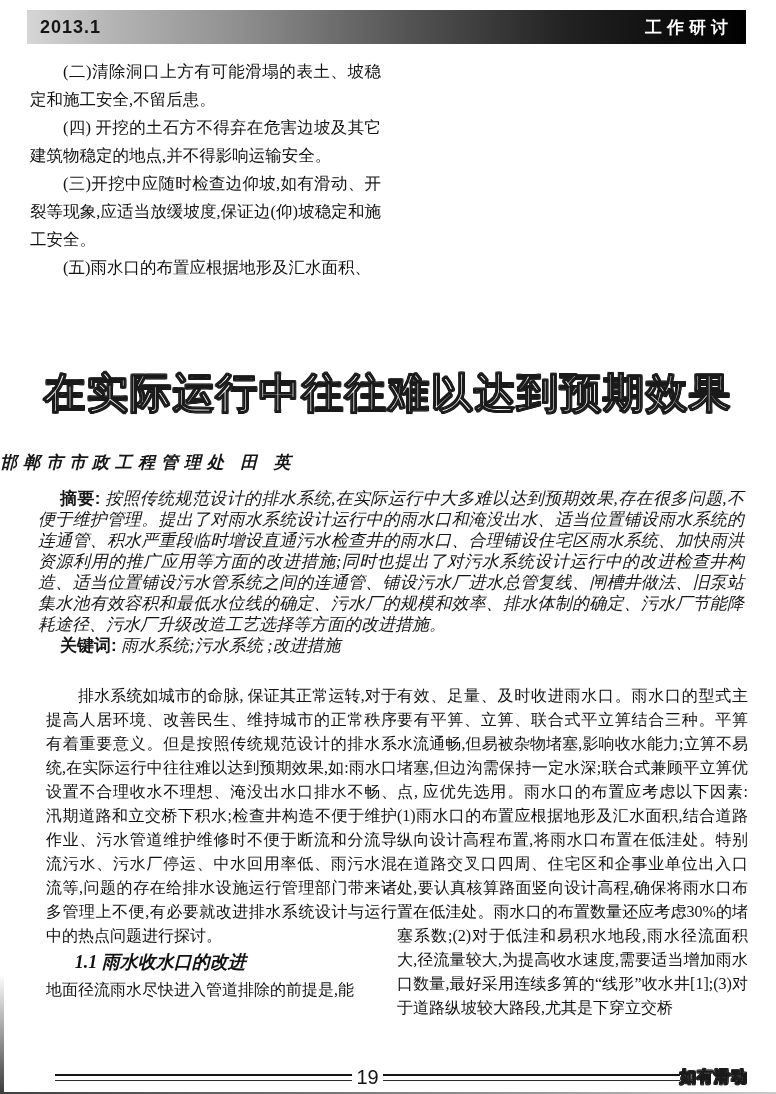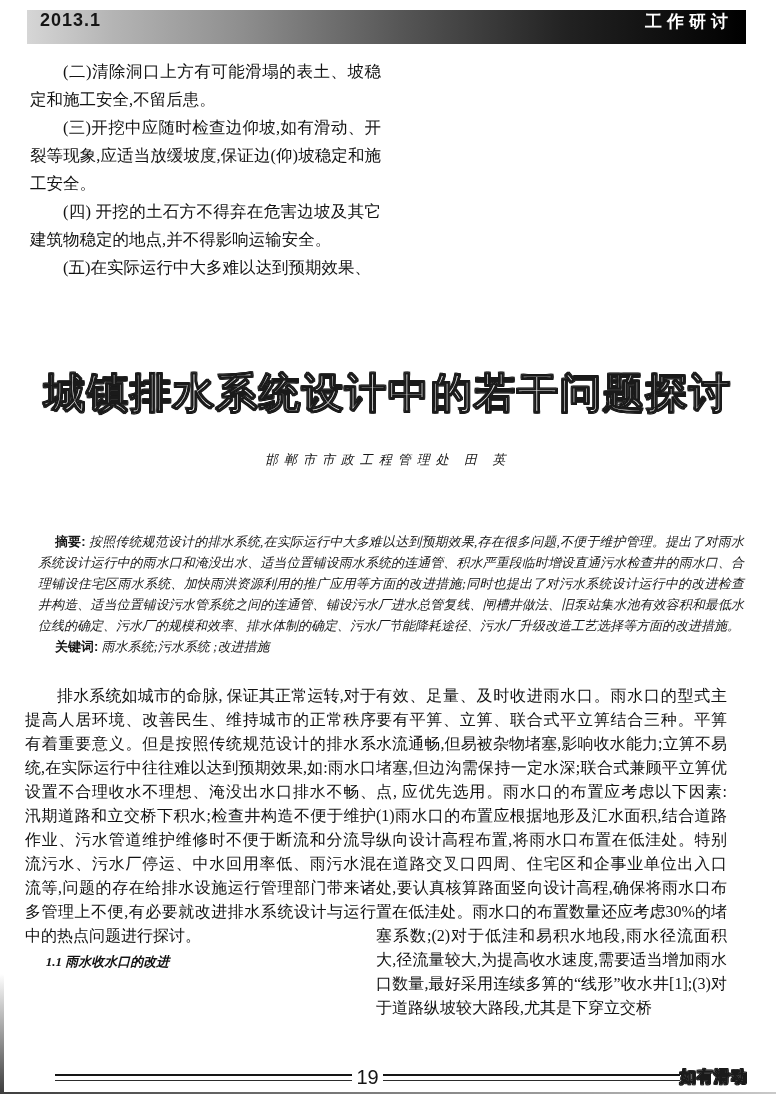--- a/index.html
+++ b/index.html
@@ -10,21 +10,21 @@
     overflow:hidden;
     font-family:"Liberation Serif","DejaVu Serif",serif;
     color:#121212;
   }
   .page{position:absolute;inset:0;}
 
   
   .header-bar{
     position:absolute;left:27px;top:10px;width:719px;height:34px;
     background:linear-gradient(90deg,#d6d6d6 0%,#b4b4b4 12%,#8e8e8e 30%,#565656 52%,#222 75%,#000 100%);
-    display:flex;align-items:flex-start;justify-content:space-between;
+    display:flex;align-items:center;justify-content:space-between;
     padding:0 13px;box-sizing:border-box;
   }
   .issue{
     font-family:"Liberation Sans","DejaVu Sans",sans-serif;
     font-weight:bold;font-size:18px;color:#151515;letter-spacing:1px;
   }
   .section-label{
     font-family:"Liberation Sans","DejaVu Sans",sans-serif;
     font-size:17px;color:#ffffff;letter-spacing:5px;font-weight:600;margin-left:23px;
   }
@@ -56,51 +56,51 @@
     font-size:41px;font-weight:bold;letter-spacing:2px;
     color:#ffffff;
     -webkit-text-stroke:1px #1a1a1a;
     text-shadow:
       -1px -1px 0 #1a1a1a, 0 -1px 0 #1a1a1a, 1px -1px 0 #1a1a1a,
       -1px  0   0 #1a1a1a,               1px  0   0 #1a1a1a,
       -1px  1px 0 #1a1a1a, 0  1px 0 #1a1a1a, 1px  1px 0 #1a1a1a;
   }
   .byline{
     position:absolute;top:451px;left:0;width:776px;
-    text-align:center;font-size:13px;letter-spacing:6px;
-    font-style:italic;color:#161616;
+    font-size:17px;letter-spacing:6px;
+    font-style:italic;color:#161616;font-weight:bold;
   }
 
   
   .abstract{
-    position:absolute;left:38px;top:531px;width:706px;
-    font-size:13px;line-height:21px;text-align:justify;color:#171717;
+    position:absolute;left:38px;top:488px;width:706px;
+    font-size:17px;line-height:21px;text-align:justify;color:#171717;
   }
   .abstract p{text-indent:1.3em;font-style:italic;}
   .abstract p.keywords{text-indent:1.3em;}
   .meta-label{
     font-style:normal;font-weight:bold;
     font-family:"Liberation Sans","DejaVu Sans",sans-serif;
   }
 
   
   .body-columns{
-    position:absolute;left:25px;top:684px;width:718px;
+    position:absolute;left:46px;top:684px;width:718px;
     display:flex;gap:0;
   }
   .body-columns .col{
     width:351px;font-size:16px;line-height:24px;text-align:justify;
   }
   .sec-heading{
     font-family:"Liberation Sans","DejaVu Sans",sans-serif;
     font-size:16.5px;font-weight:bold;margin:7px 0 5px;
     text-indent:1.6em;line-height:24px;
   }
   .subsec-heading{
-    font-size:13px;font-weight:bold;font-style:italic;
+    font-size:18px;font-weight:bold;font-style:italic;
     margin:2px 0 4px;text-indent:1.6em;line-height:24px;
   }
 
   
   .footer{
     position:absolute;left:30px;right:28px;bottom:6px;height:22px;
     display:flex;align-items:center;gap:0;
   }
   .rule{height:4px;border-top:2px solid #151515;border-bottom:1px solid #2c2c2c;flex:1;}
   .rule.left-rule{margin-left:25px;}
@@ -135,38 +135,39 @@
 <div class="page">
 
   <div class="header-bar">
     <span class="issue">2013.1</span>
     <span class="section-label">工作研讨</span>
   </div>
 
   <div class="top-columns">
     <div class="col">
       <p class="indent">(二)清除洞口上方有可能滑塌的表土、坡稳定和施工安全,不留后患。</p>
+      <p class="indent">(四) 开挖的土石方不得弃在危害边坡及其它建筑物稳定的地点,并不得影响运输安全。</p>
       <p class="indent">(三)开挖中应随时检查边仰坡,如有滑动、开裂等现象,应适当放缓坡度,保证边(仰)坡稳定和施工安全。</p>
-      <p class="indent">(四) 开挖的土石方不得弃在危害边坡及其它建筑物稳定的地点,并不得影响运输安全。</p>
-      <p class="indent">(五)在实际运行中大多难以达到预期效果、</p>
+      <p class="indent">(五)雨水口的布置应根据地形及汇水面积、</p>
     </div>
   </div>
 
-  <h1 class="article-title">城镇排水系统设计中的若干问题探讨</h1>
+  <h1 class="article-title">在实际运行中往往难以达到预期效果</h1>
   <div class="byline">邯郸市市政工程管理处   田 英</div>
 
   <div class="abstract">
     <p><span class="meta-label">摘要:</span> <span>按照传统规范设计的排水系统,在实际运行中大多难以达到预期效果,存在很多问题,不便于维护管理。提出了对雨水系统设计运行中的雨水口和淹没出水、适当位置铺设雨水系统的连通管、积水严重段临时增设直通污水检查井的雨水口、合理铺设住宅区雨水系统、加快雨洪资源利用的推广应用等方面的改进措施;同时也提出了对污水系统设计运行中的改进检查井构造、适当位置铺设污水管系统之间的连通管、铺设污水厂进水总管复线、闸槽井做法、旧泵站集水池有效容积和最低水位线的确定、污水厂的规模和效率、排水体制的确定、污水厂节能降耗途径、污水厂升级改造工艺选择等方面的改进措施。</span></p>
     <p class="keywords"><span class="meta-label">关键词:</span> <span>雨水系统;污水系统 ;改进措施</span></p>
   </div>
 
   <div class="body-columns">
     <div class="col">
       <p class="indent">排水系统如城市的命脉, 保证其正常运转,对于提高人居环境、改善民生、维持城市的正常秩序有着重要意义。但是按照传统规范设计的排水系统,在实际运行中往往难以达到预期效果,如:雨水口设置不合理收水不理想、淹没出水口排水不畅、汛期道路和立交桥下积水;检查井构造不便于维护作业、污水管道维护维修时不便于断流和分流导流污水、污水厂停运、中水回用率低、雨污水混流等,问题的存在给排水设施运行管理部门带来诸多管理上不便,有必要就改进排水系统设计与运行中的热点问题进行探讨。</p>
       <h3 class="subsec-heading">1.1  雨水收水口的改进</h3>
+      <p>地面径流雨水尽快进入管道排除的前提是,能</p>
     </div>
     <div class="col">
       <p>有效、足量、及时收进雨水口。雨水口的型式主要有平箅、立箅、联合式平立箅结合三种。平箅水流通畅,但易被杂物堵塞,影响收水能力;立箅不易堵塞,但边沟需保持一定水深;联合式兼顾平立箅优点, 应优先选用。雨水口的布置应考虑以下因素:(1)雨水口的布置应根据地形及汇水面积,结合道路纵向设计高程布置,将雨水口布置在低洼处。特别在道路交叉口四周、住宅区和企事业单位出入口处,要认真核算路面竖向设计高程,确保将雨水口布置在低洼处。雨水口的布置数量还应考虑30%的堵塞系数;(2)对于低洼和易积水地段,雨水径流面积大,径流量较大,为提高收水速度,需要适当增加雨水口数量,最好采用连续多箅的“线形”收水井[1];(3)对于道路纵坡较大路段,尤其是下穿立交桥</p>
     </div>
   </div>
 
   <div class="footer">
     <div class="rule left-rule"></div>
     <span class="page-number">19</span>
     <div class="rule"></div>

